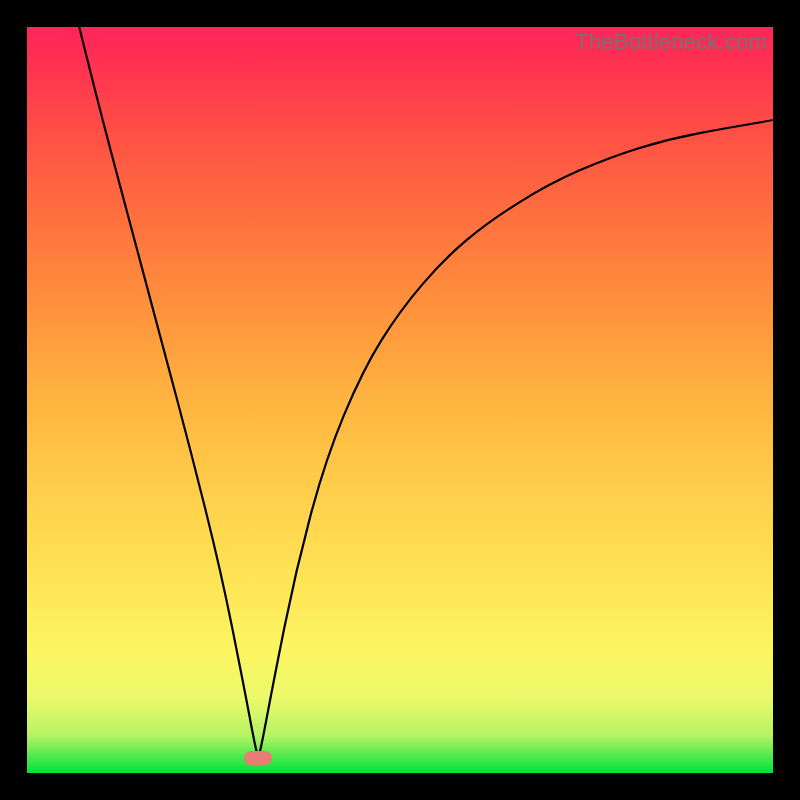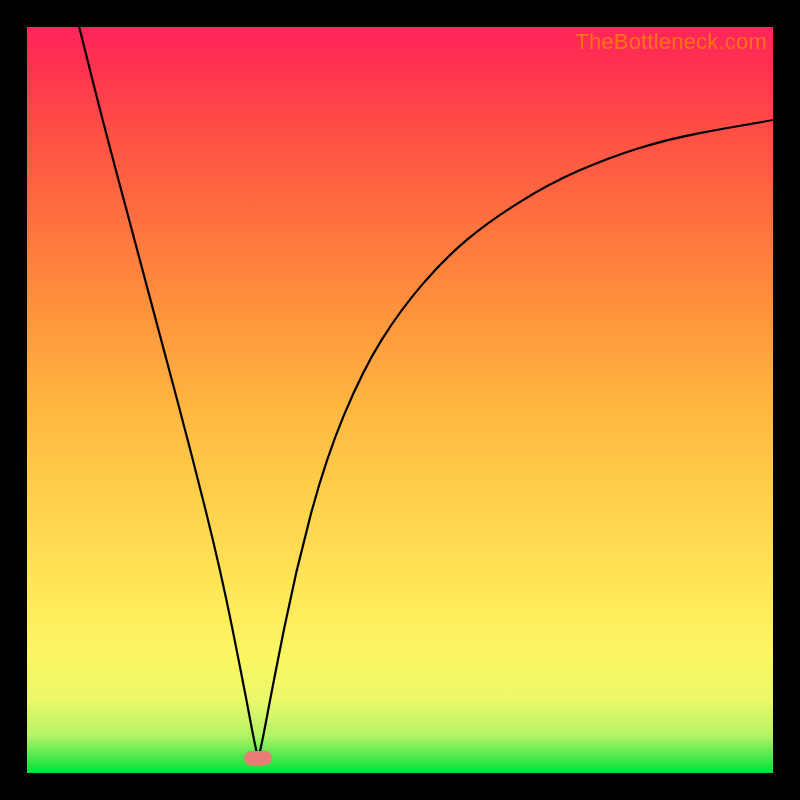--- a/index.html
+++ b/index.html
@@ -49,21 +49,21 @@
       #ff2f52 96%,
       #ff245a 100%
     );
   }
   .watermark {
     position: absolute;
     top: 2px;
     right: 6px;
     font-size: 22px;
     font-weight: 500;
-    color: #f97316;
+    color: #737373;
     letter-spacing: 0.2px;
     font-family: Arial, Helvetica, sans-serif;
   }
   svg.curve {
     position: absolute;
     left: 0;
     top: 0;
     width: 100%;
     height: 100%;
   }

